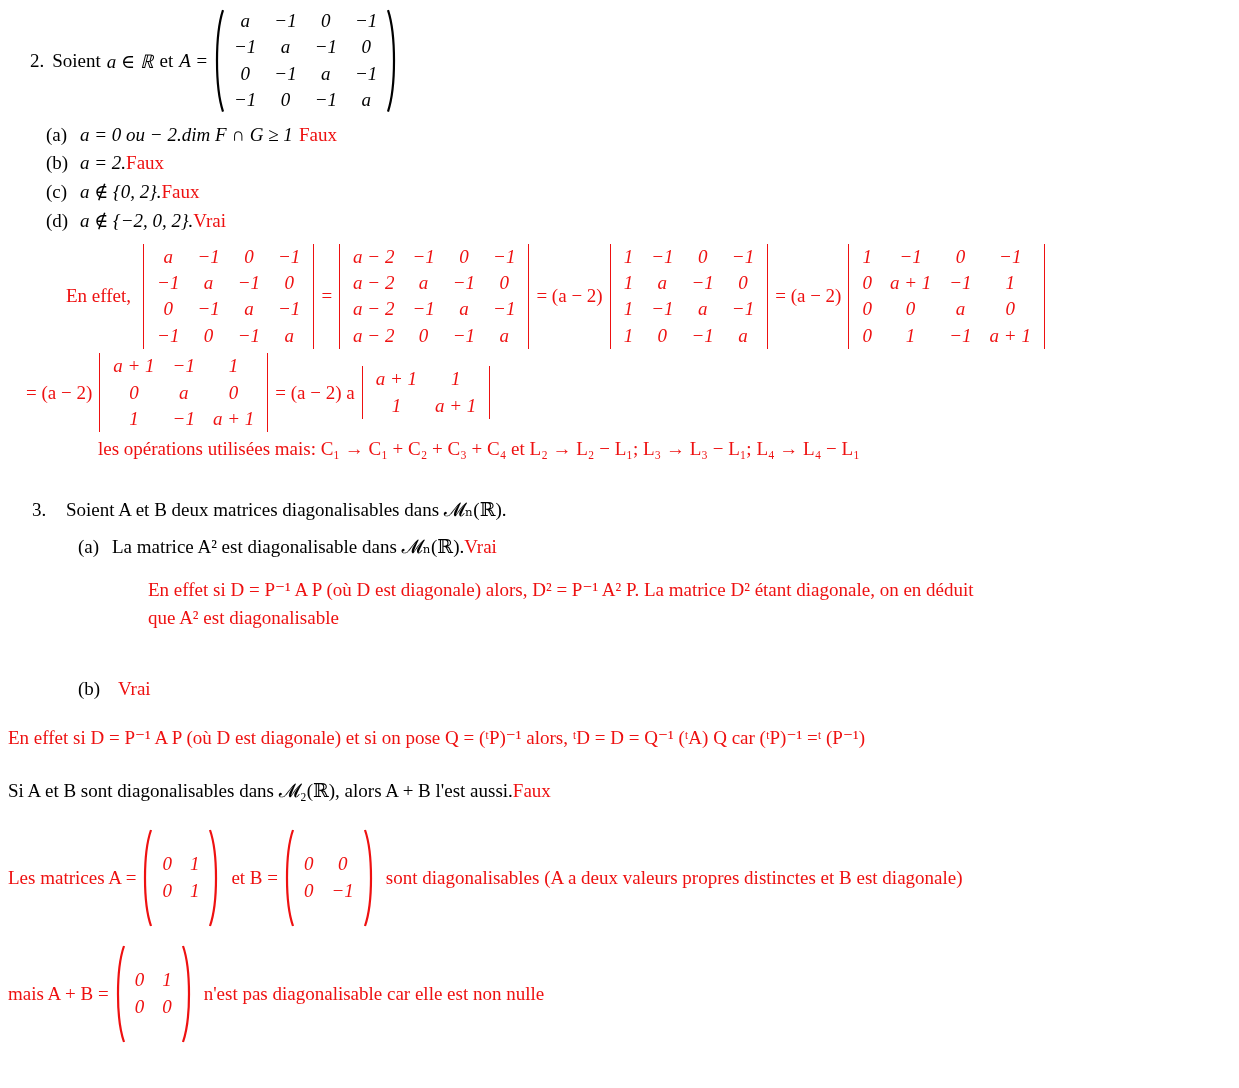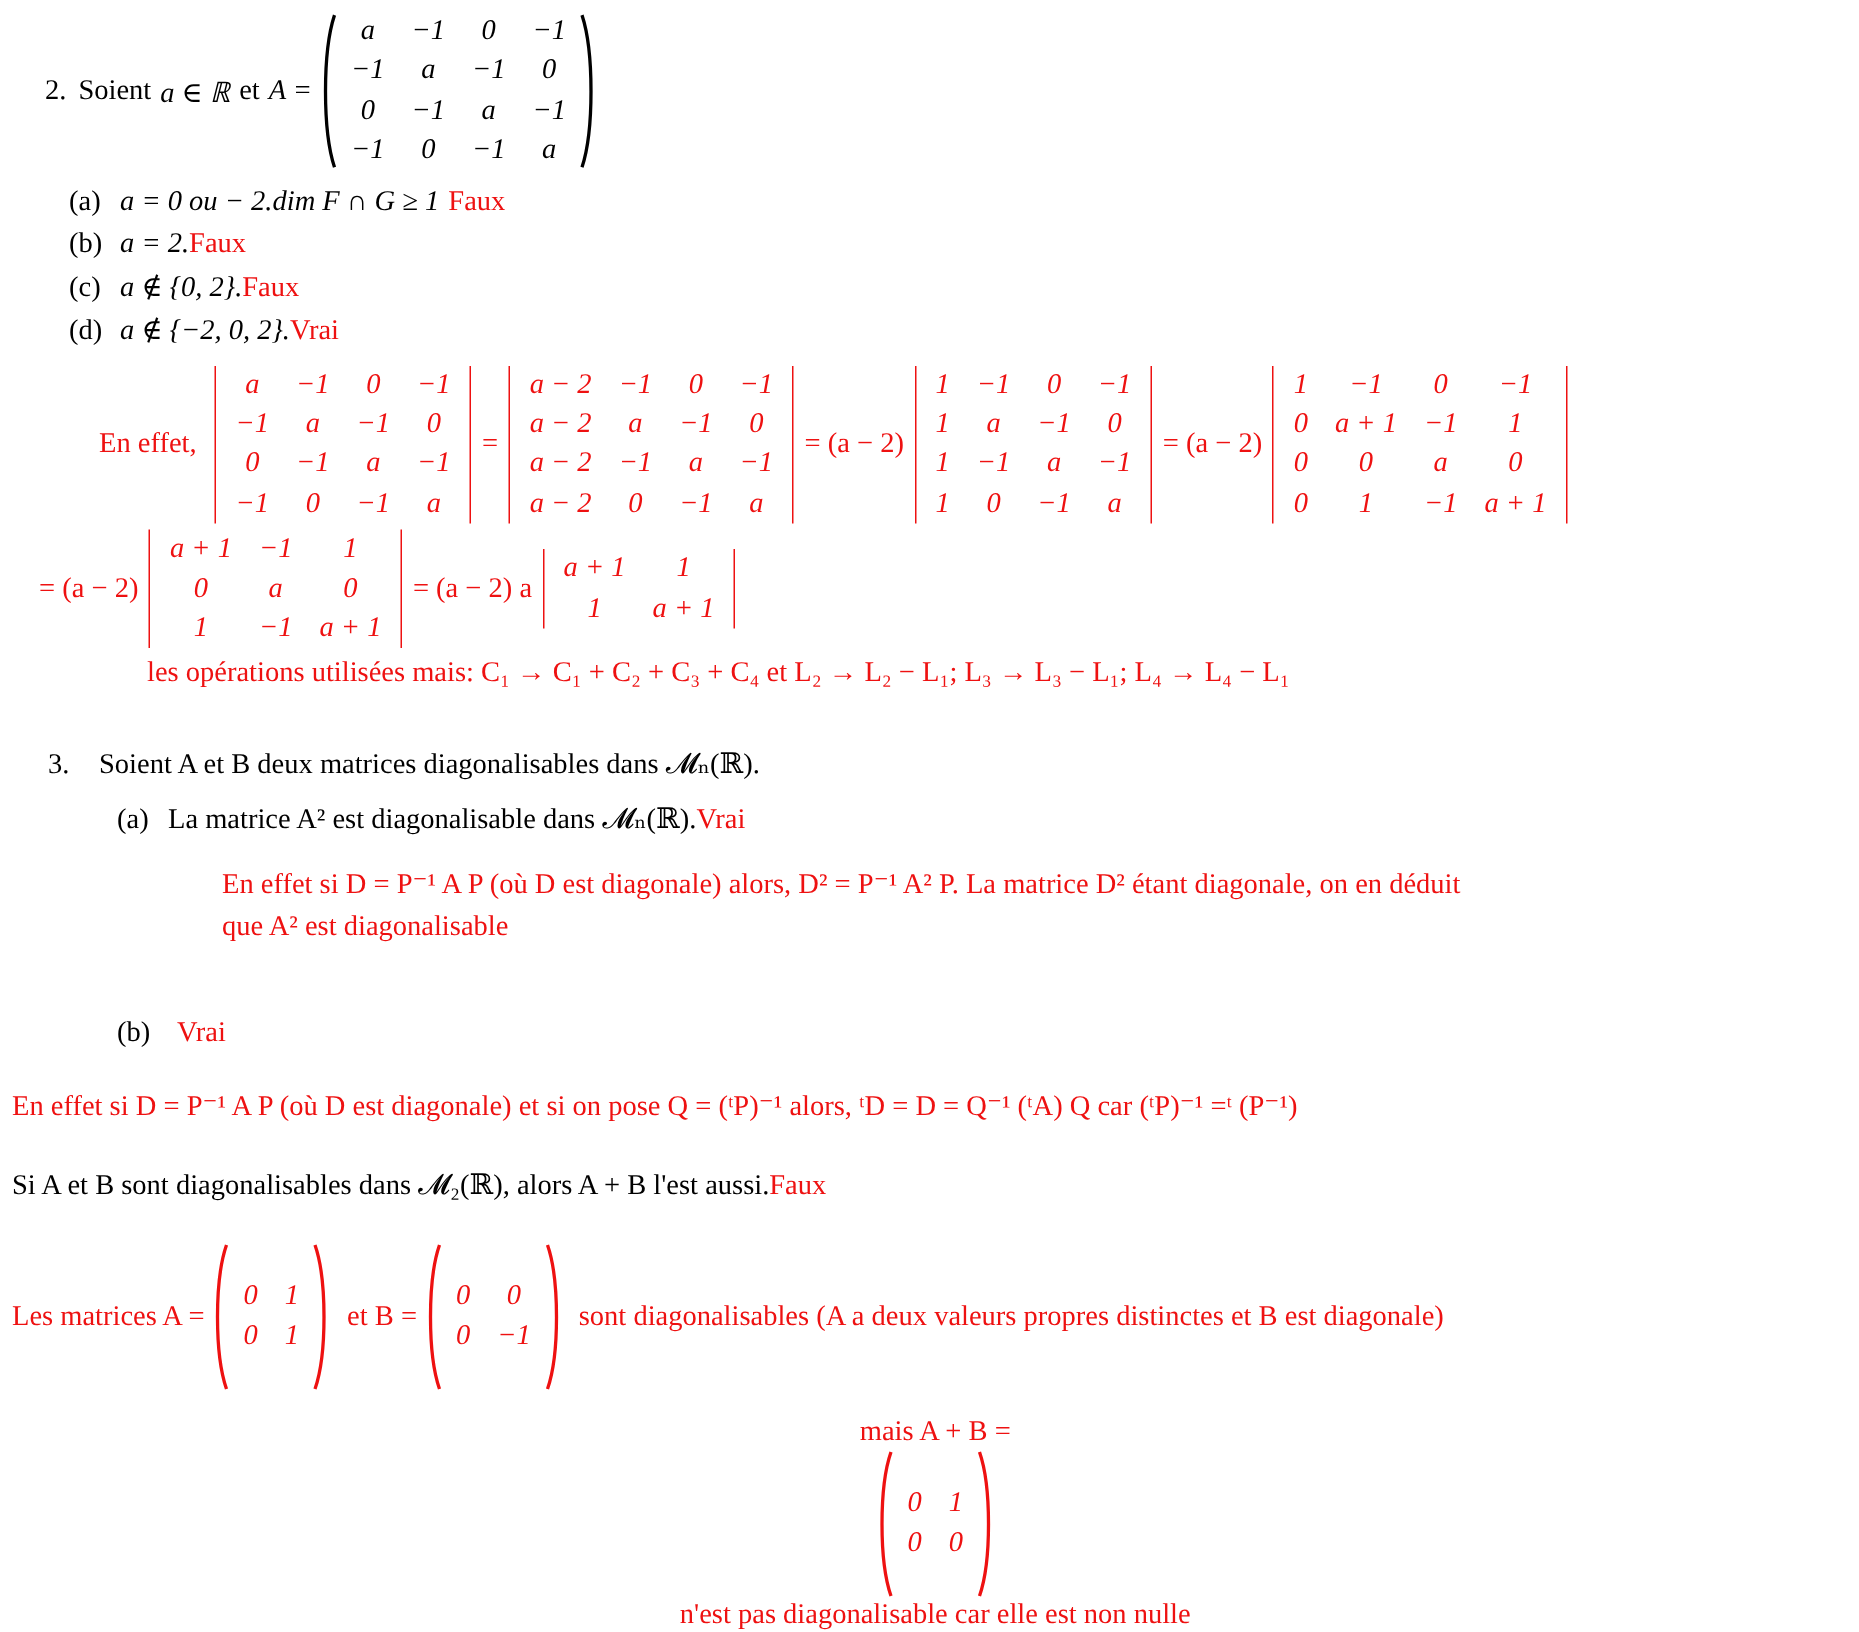--- a/index.html
+++ b/index.html
@@ -126,21 +126,20 @@
   .blackline {
     margin: 30px 0 0 8px;
   }
   .lastblock {
     color: #ee1111;
     margin: 26px 0 0 8px;
   }
   .lastblock2 {
     color: #ee1111;
     margin: 16px 0 0 8px;
-    flex-direction: column;
   }
 </style>
 </head>
 <body>
 
 <div class="page">
 
   <div class="q2">
     <span class="qnum">2.</span>
     <span>Soient</span>

